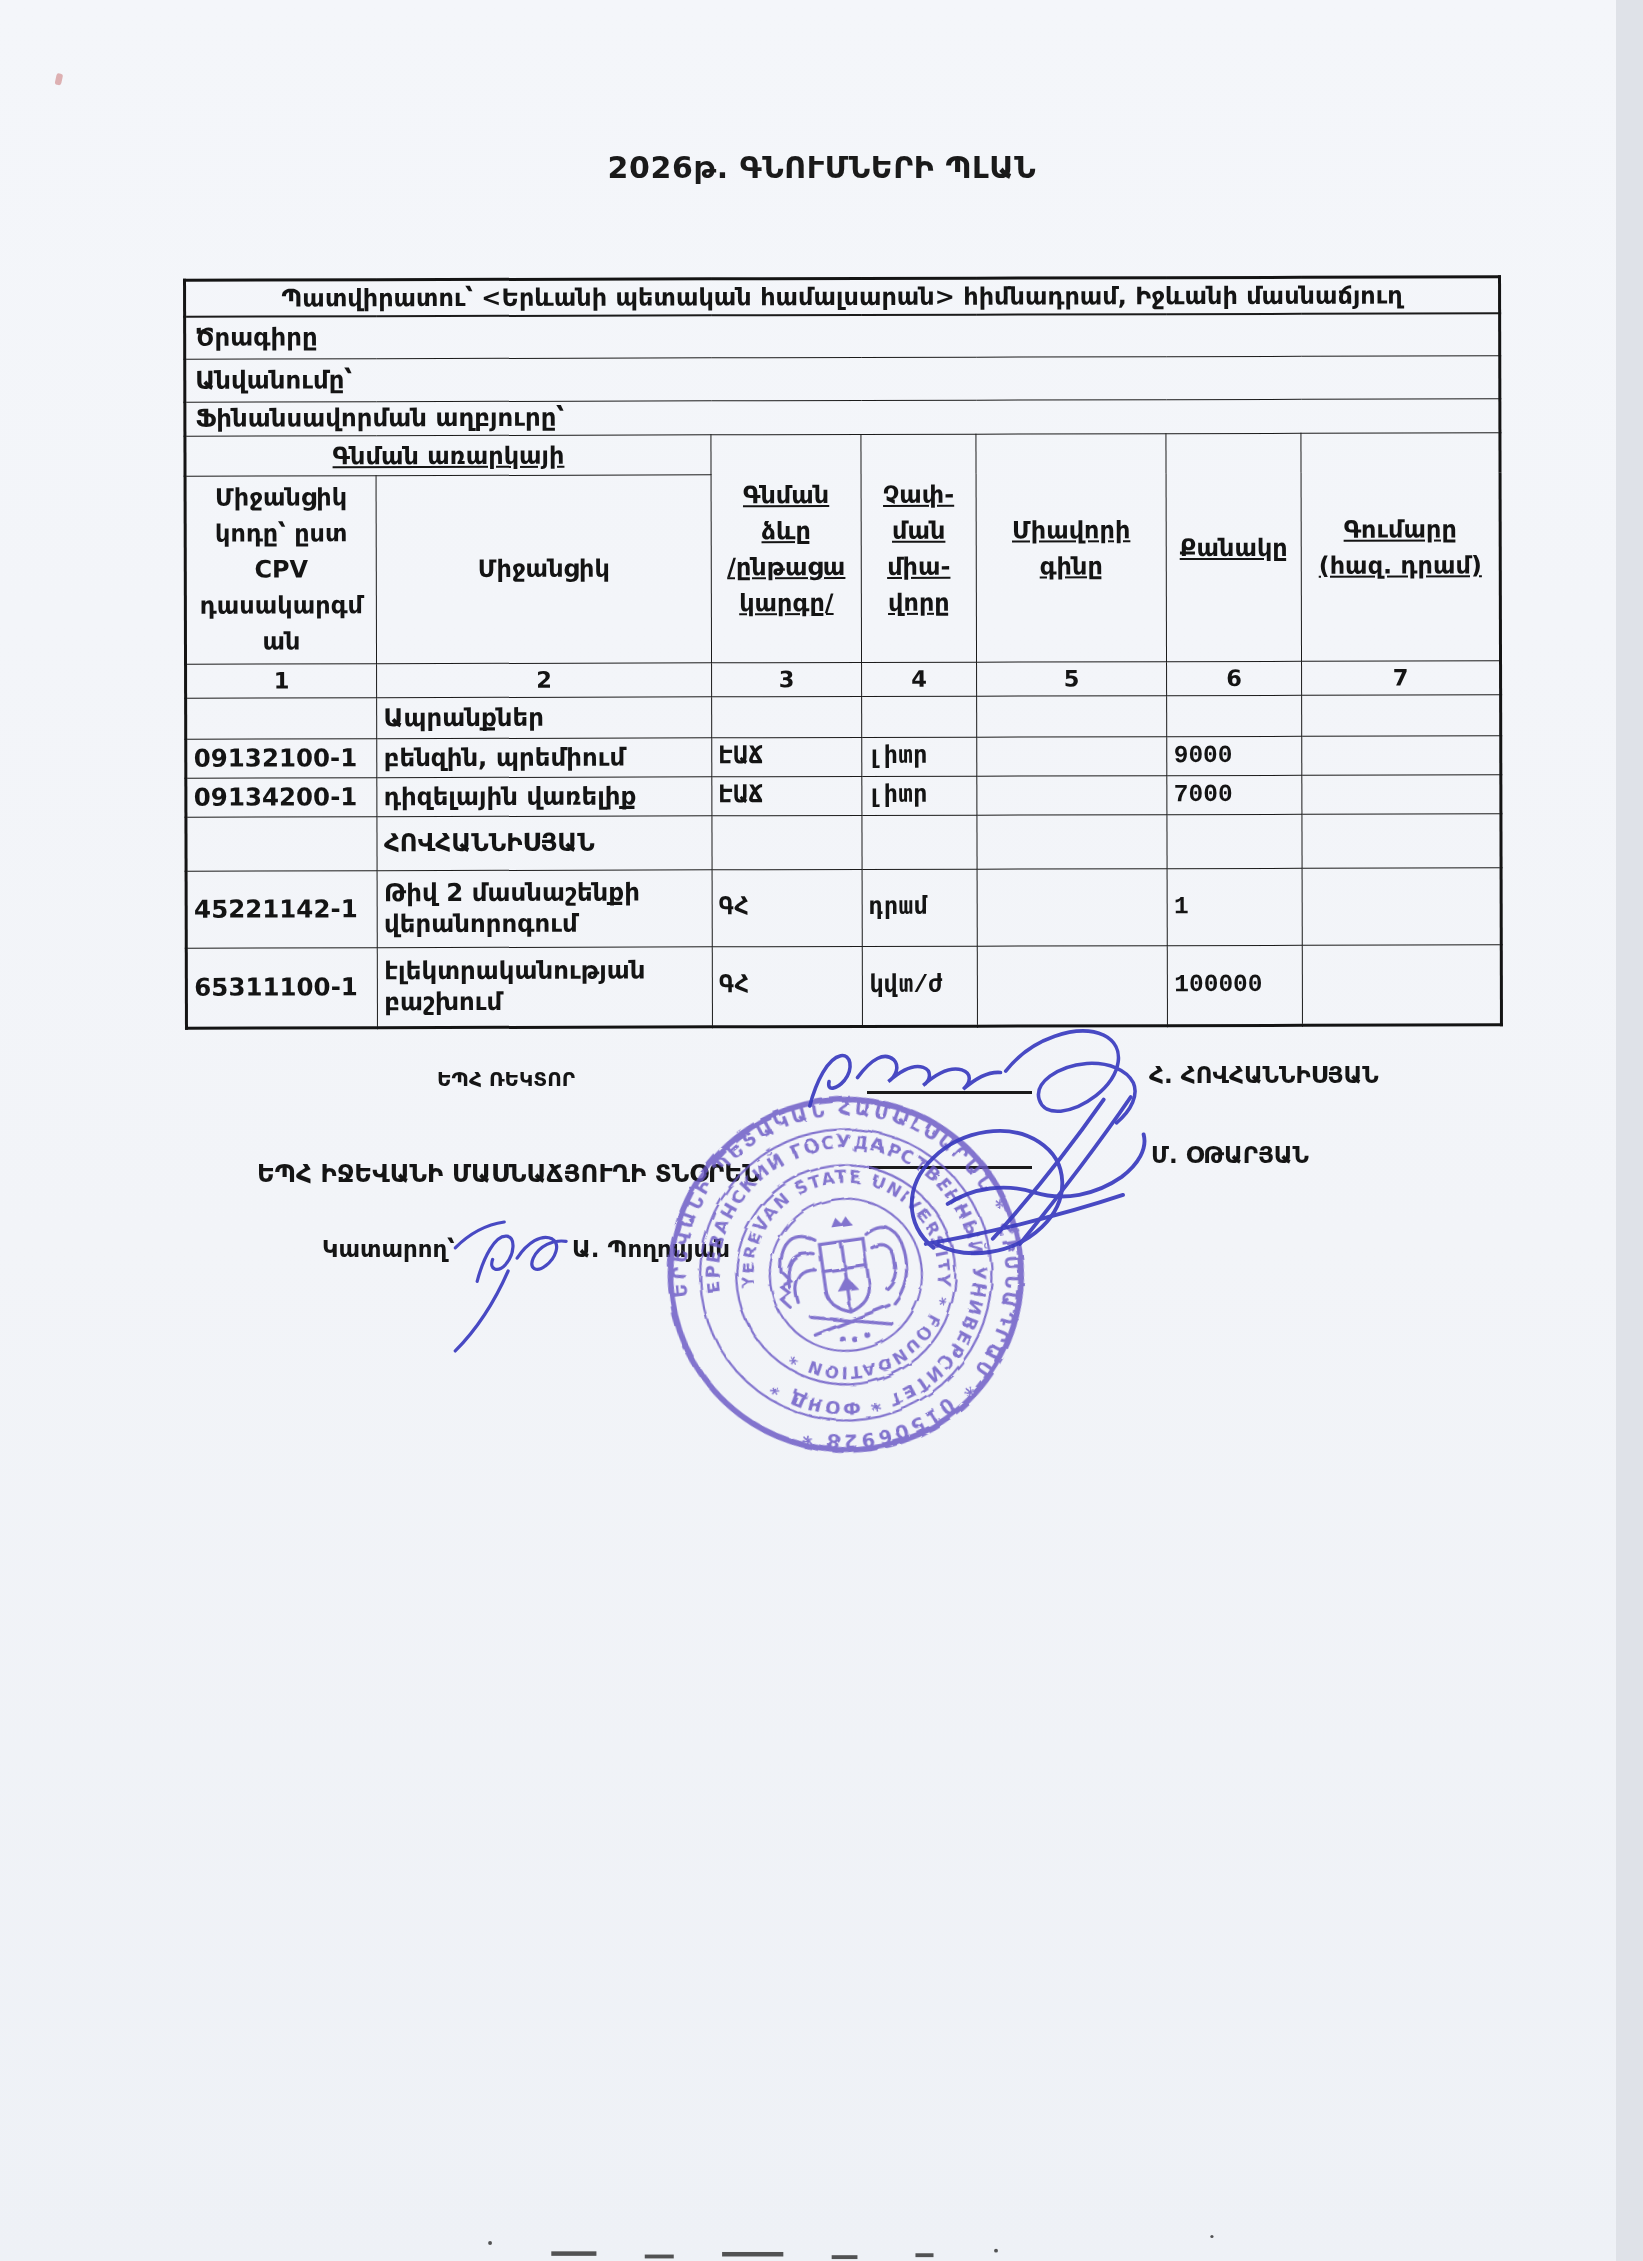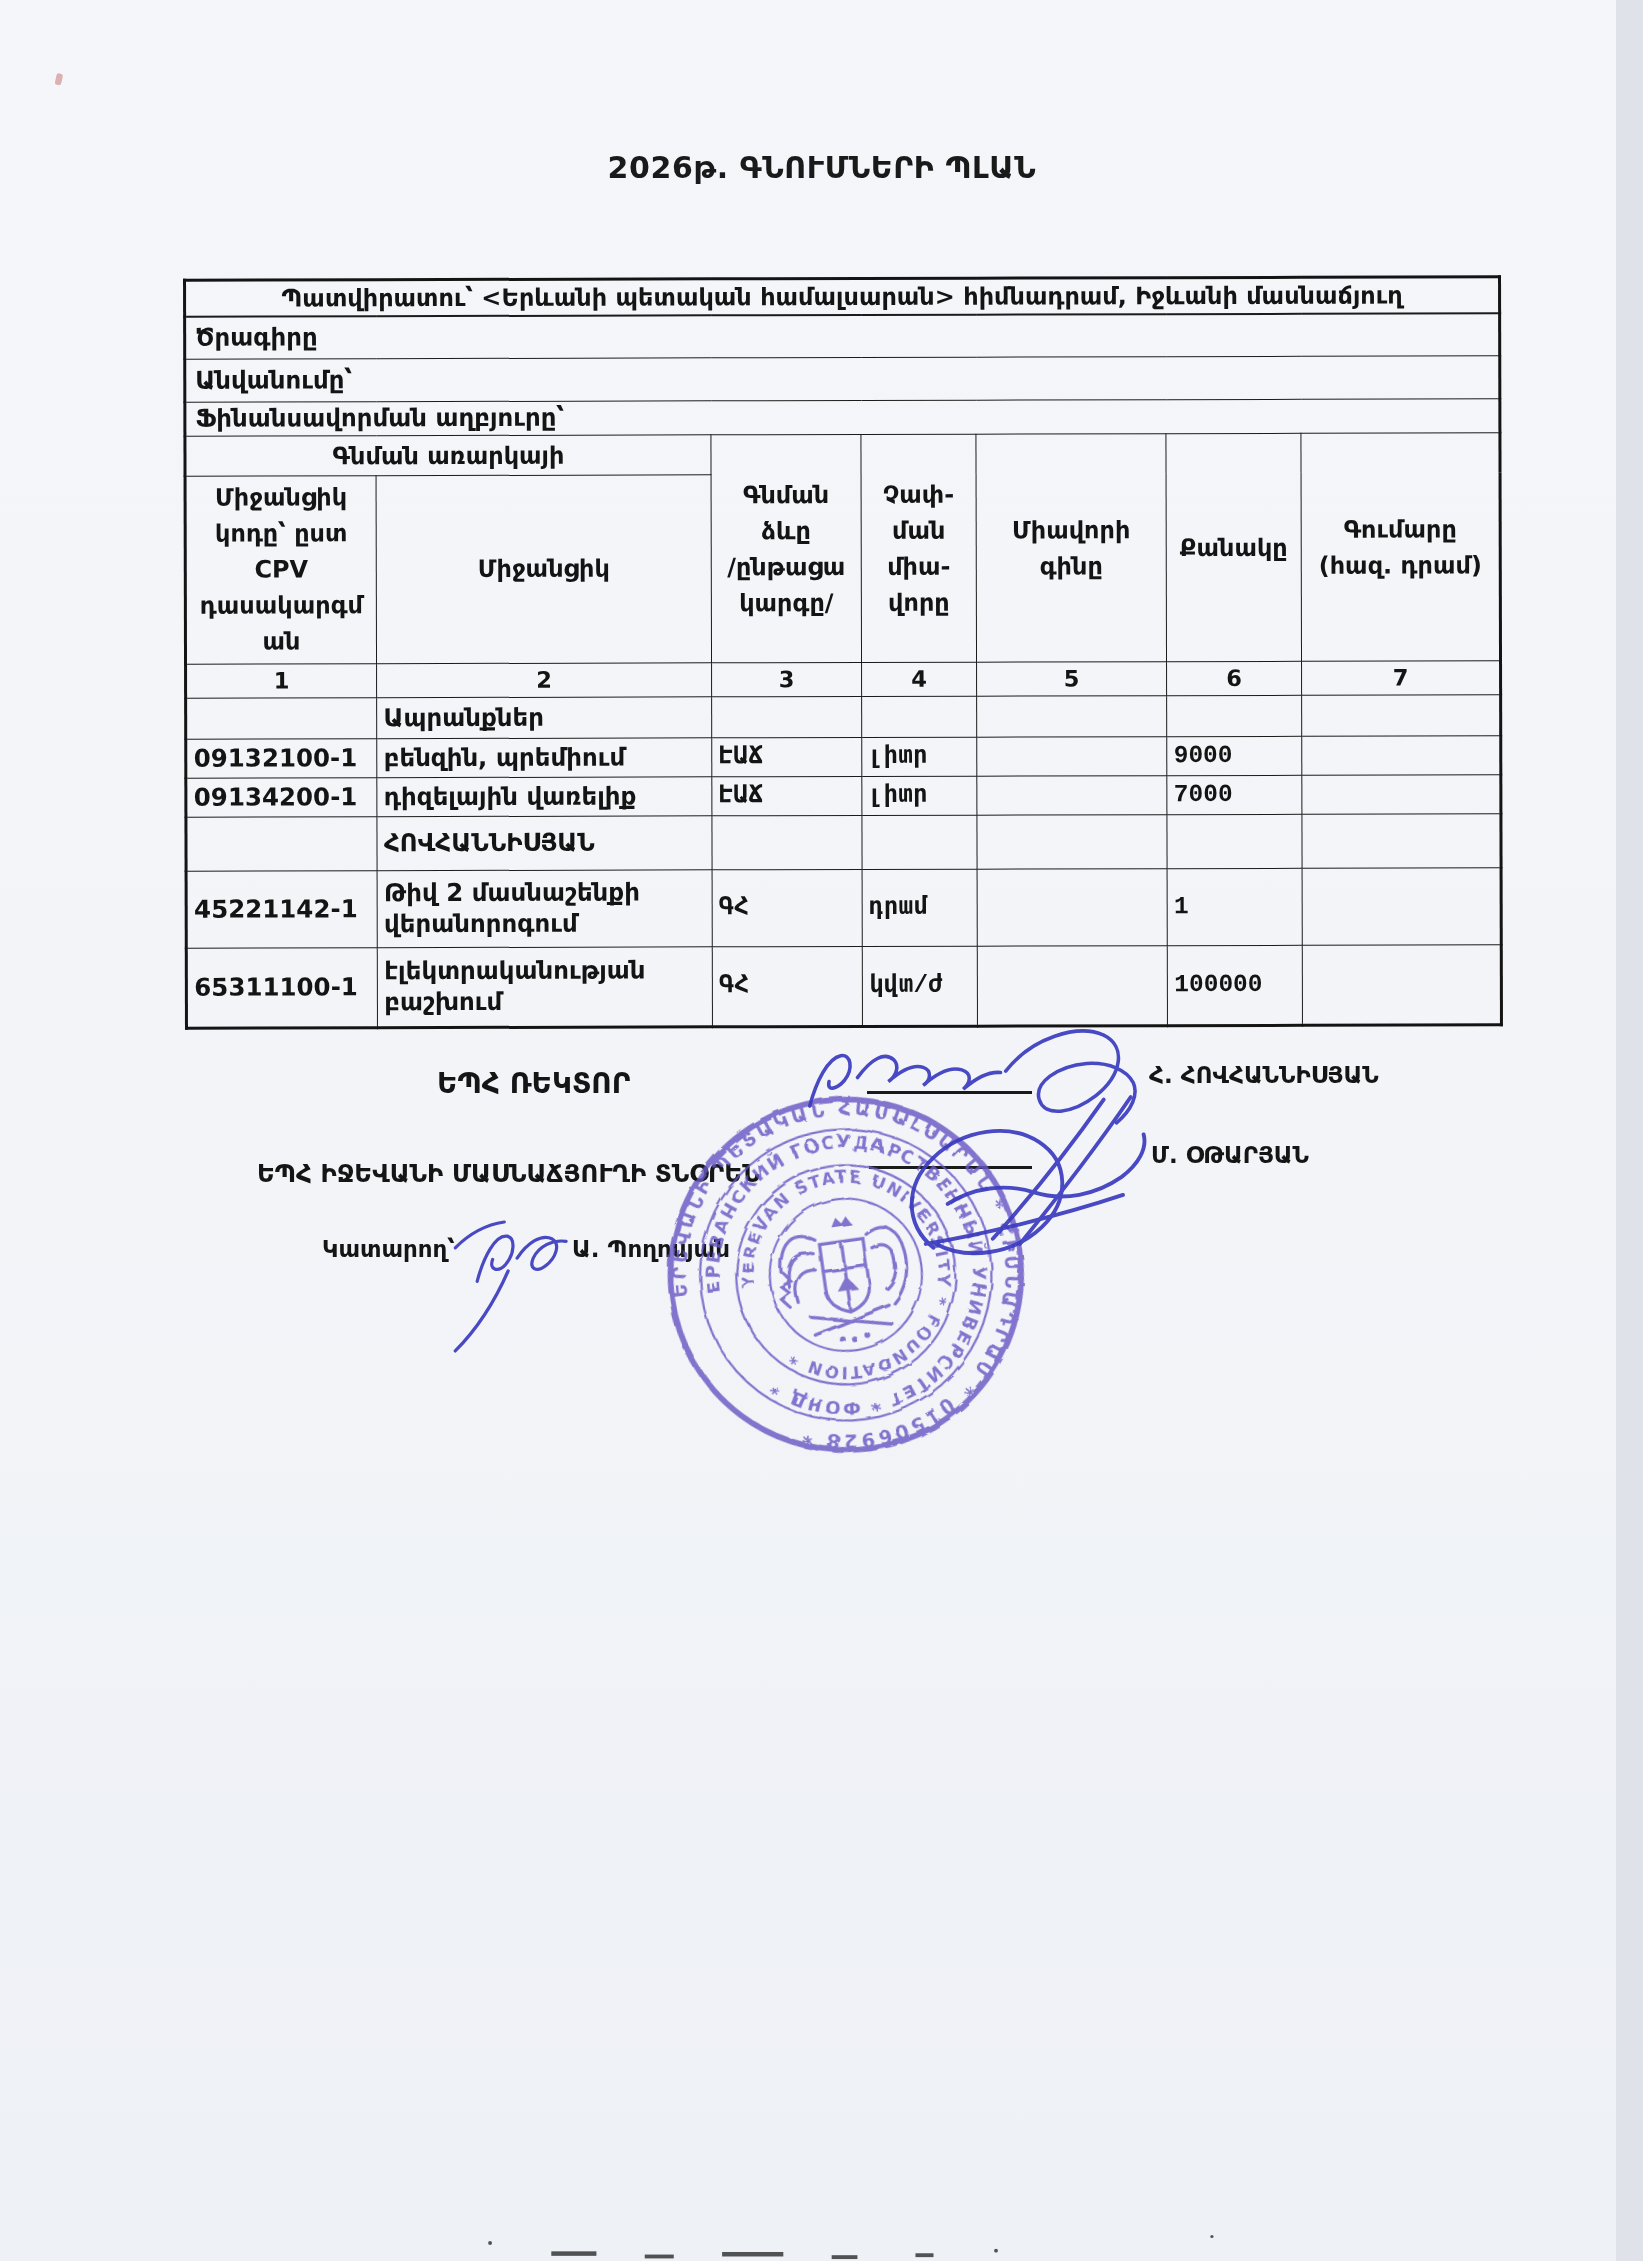--- a/index.html
+++ b/index.html
@@ -23,21 +23,21 @@
     border:3.2px solid #141414;
   }
   table.plan td{
     border:1.9px solid #1b1b1b;
     font-weight:700;font-size:24.5px;line-height:1.25;
     padding:1.3px 6.4px;vertical-align:middle;color:#141414;
     overflow:hidden;
   }
   tr.r-customer td{text-align:center;font-size:24px;border-bottom-width:2.6px;}
   tr.r-prelude td{text-align:left;padding-left:9px;}
-  tr.r-group td{text-align:center;}
+  tr.r-group td{text-align:center;text-decoration:underline;}
   tr.r-heads td{text-align:center;white-space:pre-line;line-height:1.5;font-size:24px;}
   tr.r-nums td{text-align:center;font-size:22.6px;line-height:1;}
   td.c-left{text-align:left;}
   td.c-center{font-family:Liberation Mono, monospace;}
   tr.r-data td{font-size:24.5px;}
   tr.r-section td{font-size:24.5px;}
   
   .sig-label,.sig-name{position:absolute;font-weight:700;color:#151515;white-space:nowrap;}
   .sig-line{position:absolute;height:3.2px;background:#1a1a1a;}
   
@@ -159,21 +159,21 @@
         <td class="c-left">էլեկտրականության բաշխում</td>
         <td class="c-center">ԳՀ</td>
         <td class="c-center">կվտ/ժ</td>
         <td class="c-center"></td>
         <td class="c-center">100000</td>
         <td class="c-center"></td>
       </tr>
     </tbody>
   </table>
 
-  <div class="sig-label" style="left:437px;top:1067px;font-size:28px">ԵՊՀ ՌԵԿՏՈՐ</div>
+  <div class="sig-label" style="left:437px;top:1067px;font-size:20px">ԵՊՀ ՌԵԿՏՈՐ</div>
   <div class="sig-line" style="left:867px;top:1091px;width:165px"></div>
   <div class="sig-name" style="left:1149px;top:1062px;font-size:23px">Հ. ՀՈՎՀԱՆՆԻՍՅԱՆ</div>
 
   <div class="sig-label" style="left:257px;top:1159px;font-size:24.5px">ԵՊՀ ԻՋԵՎԱՆԻ ՄԱՍՆԱՃՅՈՒՂԻ ՏՆՕՐԵՆ</div>
   <div class="sig-line" style="left:869px;top:1166px;width:163px"></div>
   <div class="sig-name" style="left:1151px;top:1142px;font-size:23px">Մ. ՕԹԱՐՅԱՆ</div>
 
   <div class="sig-label" style="left:322px;top:1236px;font-size:23px">Կատարող՝</div>
   <div class="sig-name" style="left:572px;top:1236px;font-size:23px">Ա. Պողոսյան</div>
 

